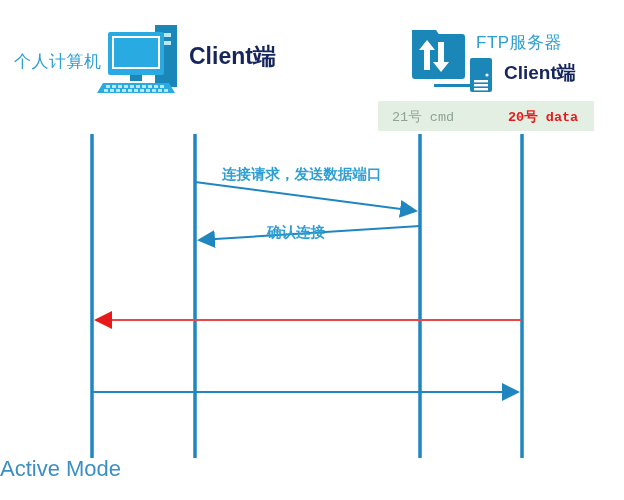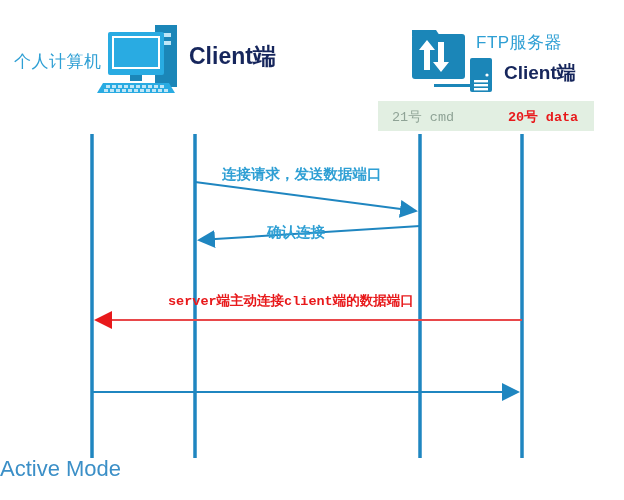--- a/index.html
+++ b/index.html
@@ -210,17 +210,16 @@
   <div class="abs lbl-server">Client端</div>
 
 
   <div class="abs portbar right">
     <span class="porttext p-r1">21号 cmd</span>
     <span class="porttext p-r2 red">20号 data</span>
   </div>
 
   <div class="msg msg-blue m1">连接请求，发送数据端口</div>
   <div class="msg msg-blue m2">确认连接</div>
-  <div class="msg msg-red-mono m3">server端主动连接client端的数据端口</div>
 
   <div class="abs title">Active Mode</div>
 
 </div>
 
 </body></html>

